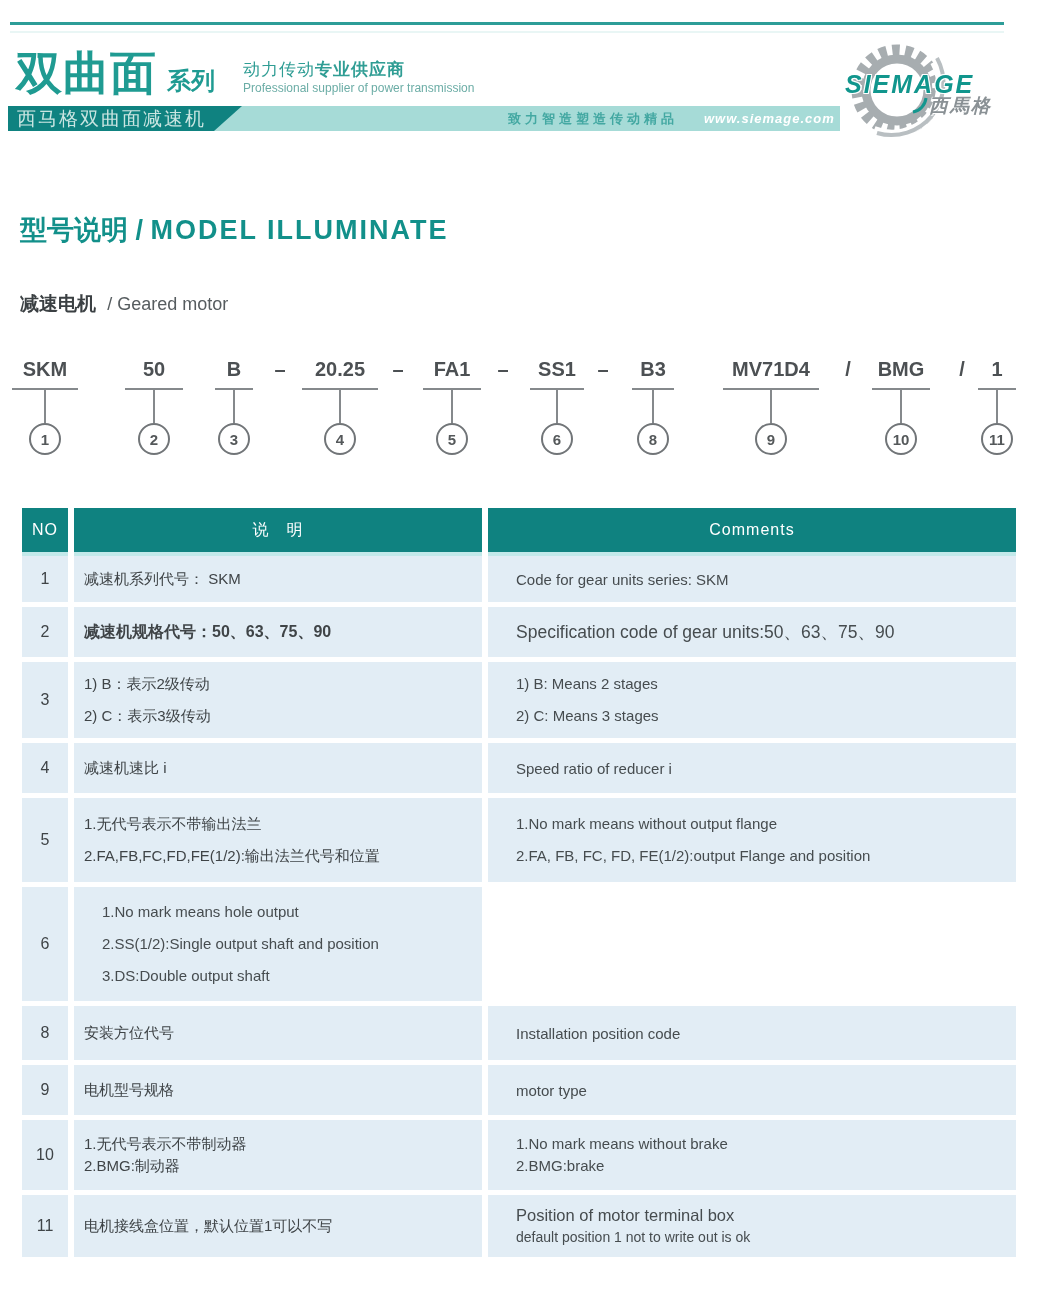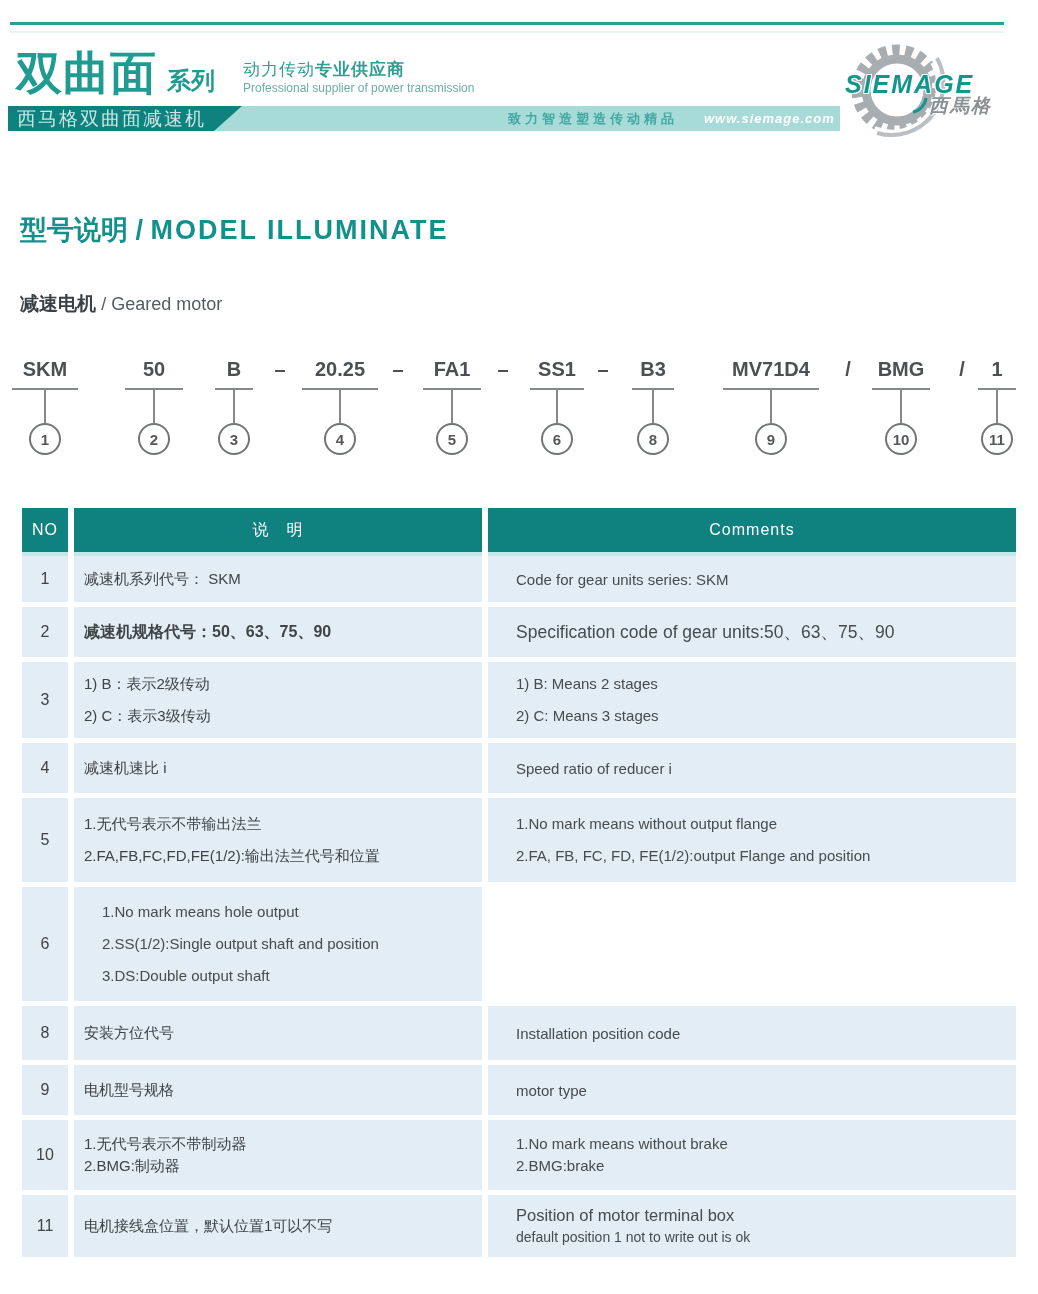--- a/index.html
+++ b/index.html
@@ -39,21 +39,21 @@
   .logo .logo-cn{position:absolute;left:86px;top:55px;font-size:19px;font-weight:bold;font-style:italic;
     color:#8a9195;font-family:"Liberation Serif","DejaVu Serif",serif;letter-spacing:2px;white-space:nowrap;
     text-shadow:1px 1px 0 #fff;}
   .logo .swoosh{position:absolute;left:68px;top:58px;}
 
   
   .sec-title{position:absolute;left:20px;top:212px;font-size:27px;font-weight:bold;color:#12908a;white-space:nowrap;}
   .sec-title .en{letter-spacing:2px;}
   .sub-title{position:absolute;left:20px;top:291px;font-size:19px;white-space:nowrap;}
   .sub-title .cn{font-weight:bold;color:#3b4043;}
-  .sub-title .rest{color:#565c5f;font-size:18px;}
+  .sub-title .rest{color:#565c5f;font-size:18px;margin-left:6px;}
 
   
   .code-area{position:absolute;left:0;top:356px;width:1038px;height:112px;}
   .code-group{position:absolute;top:0;transform:translateX(-50%);display:flex;flex-direction:column;align-items:center;}
   .code-label{font-size:20px;font-weight:bold;color:#4c5053;line-height:26px;white-space:nowrap;}
   .code-underline{height:2px;background:#85898c;margin-top:6px;}
   .code-stem{width:2px;height:33px;background:#85898c;}
   .code-circle{width:28px;height:28px;border:2px solid #717578;border-radius:50%;display:flex;
     align-items:center;justify-content:center;font-size:15px;font-weight:600;color:#54585a;margin-top:0px;}
   .code-sep{position:absolute;top:0;transform:translateX(-50%);font-size:20px;font-weight:bold;color:#4c5053;line-height:26px;}

